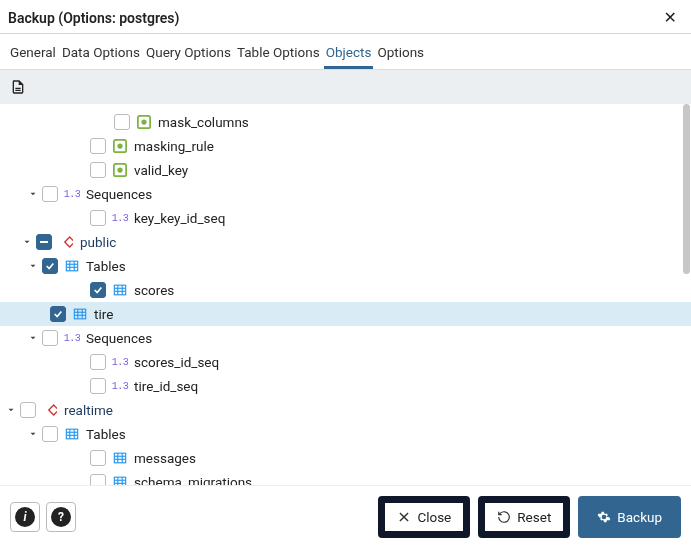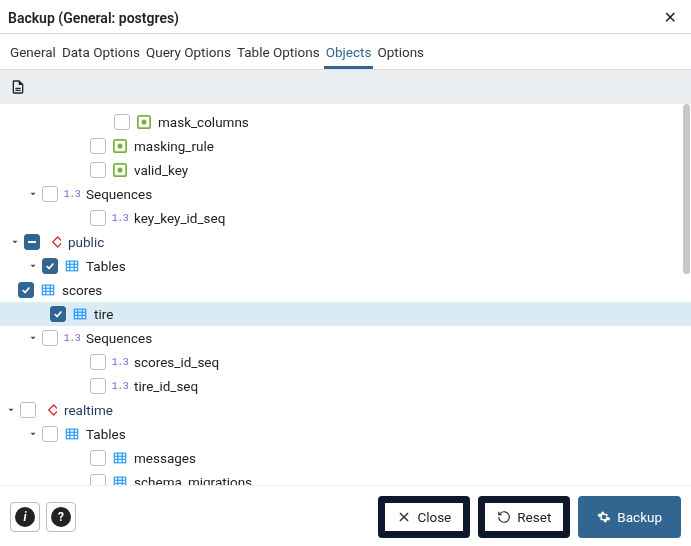--- a/index.html
+++ b/index.html
@@ -38,21 +38,21 @@
   .footer-right { display: flex; gap: 8px; }
   .btn { display: inline-flex; align-items: center; gap: 6px; border: 7px solid #0f172a; background: #fff; border-radius: 4px; padding: 6px 12px; font-size: 13.5px; cursor: pointer; }
   .btn.primary { background: #326690; border-color: #326690; color: #fff; }
   .btn svg { width: 14px; height: 14px; }
   .vscroll-thumb { position: absolute; right: 1px; top: 0; width: 7px; height: 170px; background: #c7c7c7; border-radius: 4px; }
 </style>
 </head>
 <body>
 
 <div class="titlebar">
-  <span class="title">Backup (General: postgres)</span>
+  <span class="title">Backup (Options: postgres)</span>
   <span class="close-x">✕</span>
 </div>
 
 <div class="tabs">
   <div class="tab">General</div>
   <div class="tab">Data Options</div>
   <div class="tab">Query Options</div>
   <div class="tab">Table Options</div>
   <div class="tab active">Objects</div>
   <div class="tab">Options</div>
@@ -115,21 +115,21 @@
       <span class="label">Sequences</span>
     </div>
 
     <div class="row" style="padding-left:72px">
       <span class="expander blank"></span>
       <span class="cb"></span>
       <span class="ic seq-icon">1.3</span>
       <span class="label">key_key_id_seq</span>
     </div>
 
-    <div class="row" style="padding-left:6px">
+    <div class="row" style="padding-left:18px">
       <span class="expander">
           <svg class="chevron" viewBox="0 0 16 16" fill="#444">
             <path d="M4 6l4 4 4-4z"></path>
           </svg>
         </span>
       <span class="cb indet">
           <span class="dash"></span>
         </span>
       <span class="ic">
           <svg width="14" height="14" viewBox="0 0 16 16">
@@ -155,21 +155,21 @@
             <rect x="1.5" y="2.5" width="13" height="11"></rect>
             <line x1="1.5" y1="6" x2="14.5" y2="6"></line>
             <line x1="1.5" y1="9.5" x2="14.5" y2="9.5"></line>
             <line x1="5.5" y1="2.5" x2="5.5" y2="13.5"></line>
             <line x1="10.5" y1="2.5" x2="10.5" y2="13.5"></line>
           </svg>
         </span>
       <span class="label">Tables</span>
     </div>
 
-    <div class="row" style="">
+    <div class="row" style="padding-left:72px">
       <span class="expander blank"></span>
       <span class="cb checked">
           <svg width="10" height="10" viewBox="0 0 24 24" stroke="#fff" stroke-width="4" fill="none">
             <polyline points="4,12 10,18 20,6"></polyline>
           </svg>
         </span>
       <span class="ic">
           <svg width="14" height="14" viewBox="0 0 16 16" fill="none" stroke="#2196f3" stroke-width="1.3">
             <rect x="1.5" y="2.5" width="13" height="11"></rect>
             <line x1="1.5" y1="6" x2="14.5" y2="6"></line>

